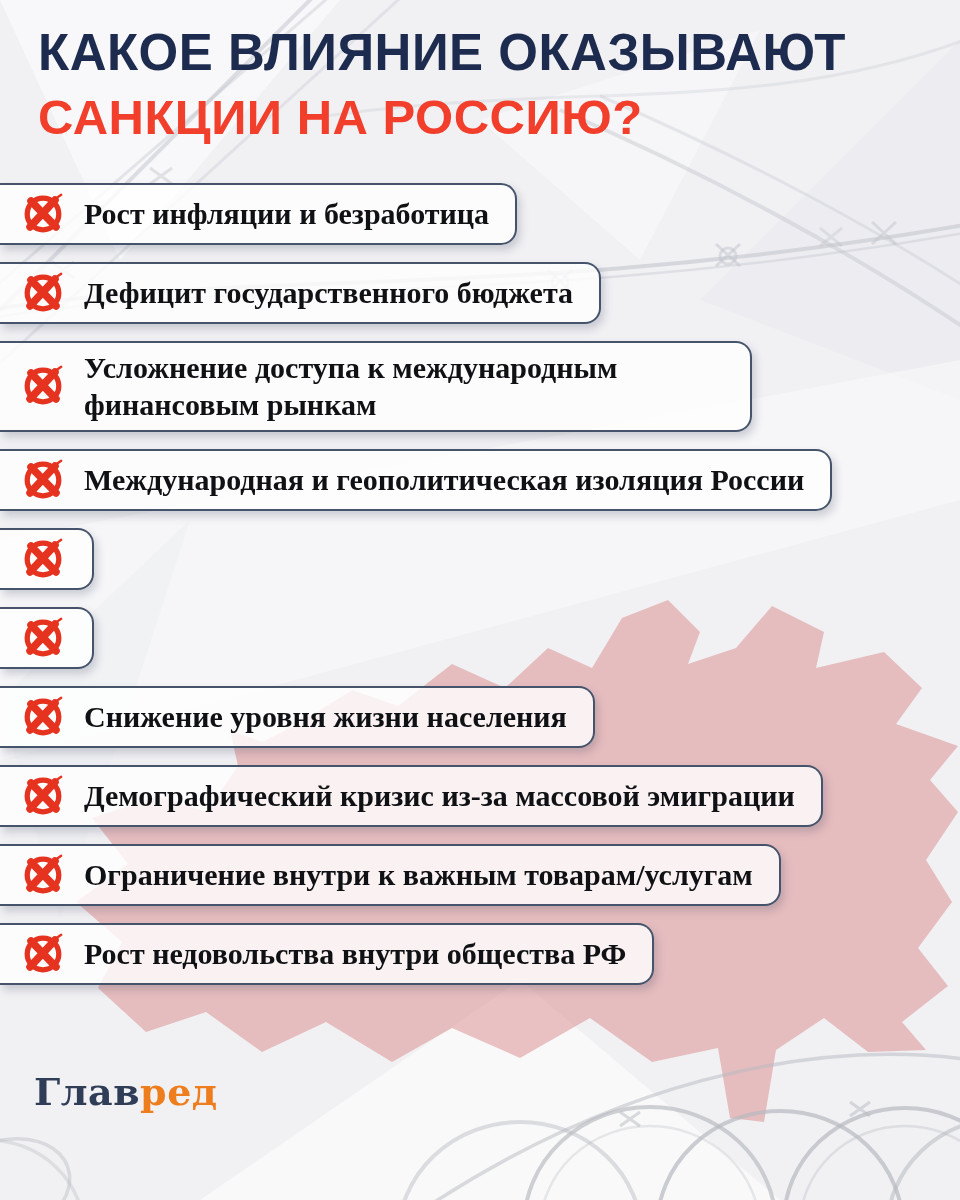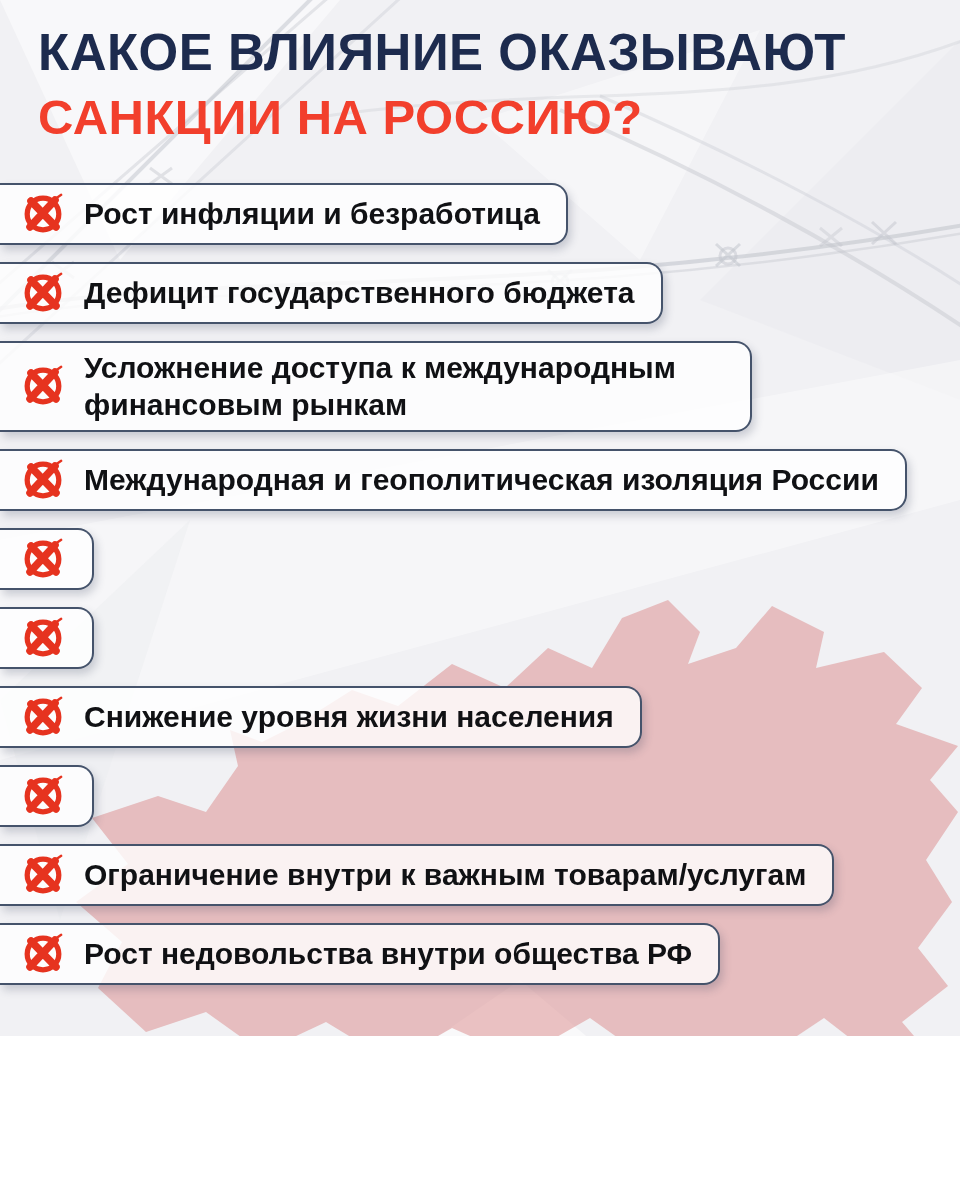--- a/index.html
+++ b/index.html
@@ -3,37 +3,38 @@
 <meta charset="utf-8">
 <style>
   :root{
     --bg-gray:#f1f1f4; --title-navy:#1d2b4e; --title-red:#f23f2c;
     --icon-red:#e6331f; --text-black:#101114; --box-border:#45536b;
     --logo-navy:#2f3d56; --logo-orange:#ee7d1e; --map-pink:#db8a8a;
     --wire-gray:#c3c6cd;
   }
   *{box-sizing:border-box}
   body{margin:0;background:#ffffff;font-family:"Liberation Sans",sans-serif}
-  .stage{position:relative;width:960px;height:1036px;background:var(--bg-gray);overflow:hidden}
+  .stage{position:relative;width:960px;height:1200px;background:var(--bg-gray);overflow:hidden}
   .bg{position:absolute;left:0;top:0;width:960px;height:1200px;z-index:0}
   .content{position:relative;z-index:1}
 
   .header{padding:24px 0 0 38px}
   .t1{font-size:51px;font-weight:700;color:var(--title-navy);line-height:1.12;letter-spacing:.5px}
   .t2{font-size:49px;font-weight:700;color:var(--title-red);line-height:1.12;margin-top:9px;letter-spacing:.5px}
 
   .list{list-style:none;margin:38px 0 0 0;padding:0}
   .row{
     display:flex;align-items:center;gap:18px;
     width:fit-content;max-width:946px;min-height:60px;
     margin:0 0 17px 0;padding:6px 26px 6px 20px;
     background:rgba(255,255,255,.8);
     border:2px solid var(--box-border);border-left:none;
     border-radius:0 16px 16px 0;
     box-shadow:3px 5px 8px rgba(50,60,85,.22);
+    font-family:Liberation Serif, serif;
   }
   .row:nth-child(3) .label{max-width:640px}
   .xicon{width:46px;height:46px;flex:0 0 46px}
   .label{font-size:30px;font-weight:700;color:var(--text-black);line-height:1.25}
 
   .footer{margin:84px 8px 0 34px}
   .logo{font-family:"DejaVu Serif","Liberation Serif",serif;font-weight:700;font-size:38px;letter-spacing:.5px}
 </style>
 </head>
 <body>
@@ -151,20 +152,21 @@
       <li class="row">
         <svg class="xicon" viewBox="0 0 48 48">
             <use href="#xmark"></use>
           </svg>
         <span class="label">Снижение уровня жизни населения</span>
       </li>
       <li class="row">
         <svg class="xicon" viewBox="0 0 48 48">
             <use href="#xmark"></use>
           </svg>
+        <span class="label">Демографический кризис из-за массовой эмиграции</span>
       </li>
       <li class="row">
         <svg class="xicon" viewBox="0 0 48 48">
             <use href="#xmark"></use>
           </svg>
         <span class="label">Ограничение внутри к важным товарам/услугам</span>
       </li>
       <li class="row">
         <svg class="xicon" viewBox="0 0 48 48">
             <use href="#xmark"></use>

